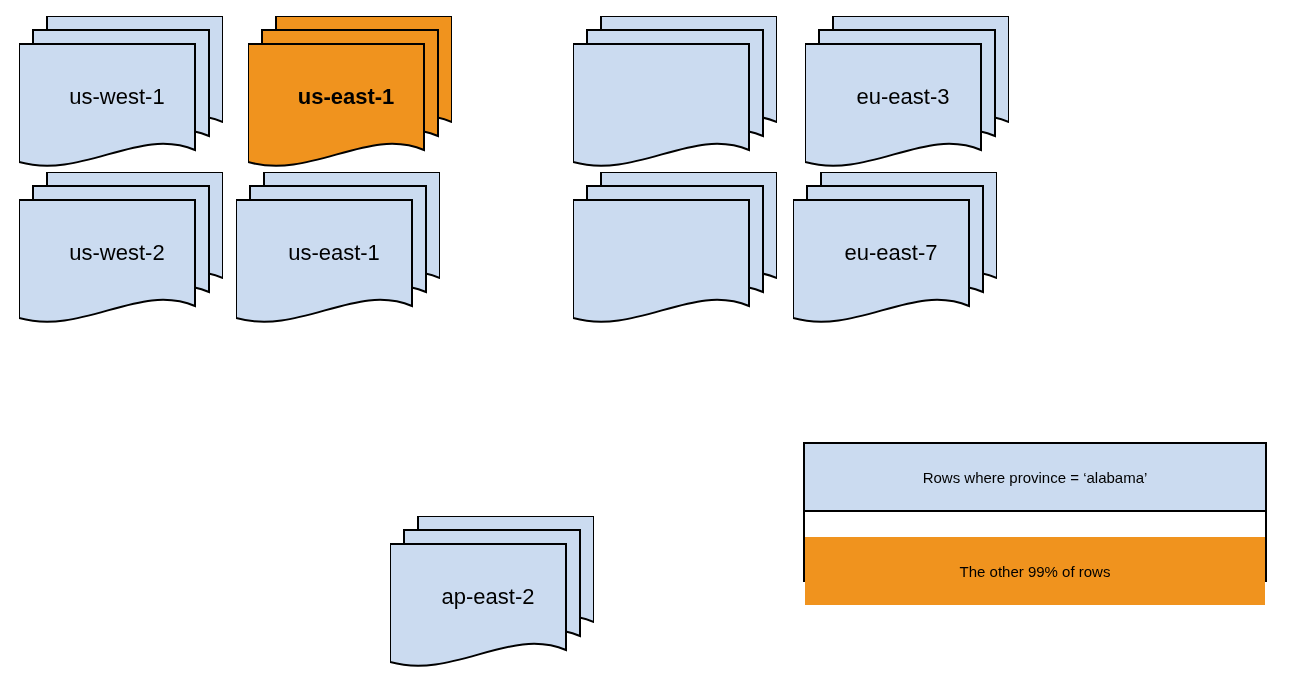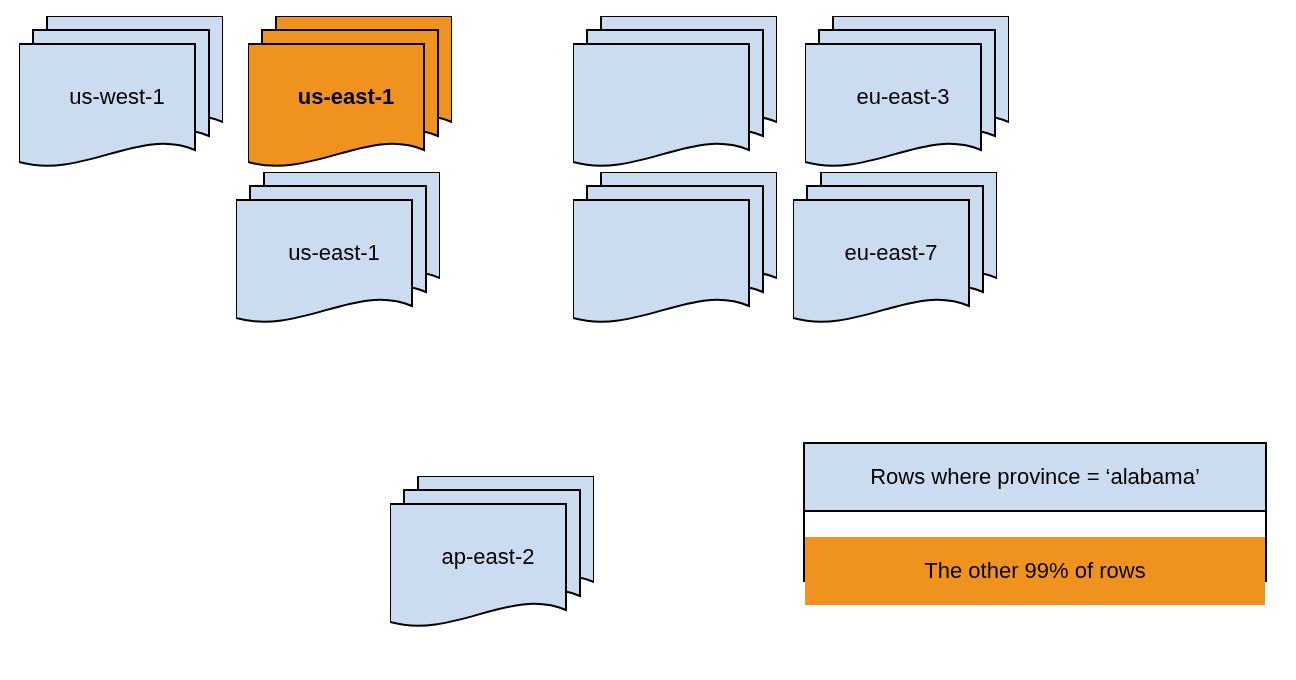--- a/index.html
+++ b/index.html
@@ -49,39 +49,39 @@
   
   .s-us-west-1 { left: 19px;  top: 16px; }
   .s-us-east-1 { left: 248px; top: 16px; font-weight: bold; }
   .s-eu-west-1 { left: 573px; top: 16px; }
   .s-eu-east-1 { left: 805px; top: 16px; }
   .s-us-west-2 { left: 19px;  top: 172px; }
   .s-us-east-2 { left: 236px; top: 172px; }
   .s-eu-west-2 { left: 573px; top: 172px; }
   .s-eu-east-2 { left: 793px; top: 172px; }
   .s-ap-east-1 { left: 402px; top: 349px; }
-  .s-ap-east-2 { left: 390px; top: 476px; }
+  .s-ap-east-2 { left: 390px; top: 516px; }
 
   
   .legend {
     position: absolute;
     left: 803px;
     top: 442px;
     width: 464px;
     height: 140px;
     box-sizing: border-box;
     border: 2px solid var(--outline, #000);
   }
   .legend-row {
     box-sizing: border-box;
     height: 68px;
     display: flex;
     align-items: center;
     justify-content: center;
-    font-size: 22px;
+    font-size: 15px;
   }
   .legend-row:first-child {
     border-bottom: 2px solid var(--outline, #000);
   }
   .legend-row.c-blue   { background: var(--blue, #cbdbf0); }
   .legend-row.c-orange { background: var(--orange, #f0931e); margin-top: 25px; }
 
   .defs-holder { position: absolute; width: 0; height: 0; }
 </style>
 </head>
@@ -120,20 +120,26 @@
       </svg>
   </div>
 
   <div class="stack s-eu-east-1 c-blue">
     <svg class="stack-svg" viewBox="0 0 204 152" width="204" height="152">
         <use href="#doc-stack-3"></use>
       </svg>
     <div class="stack-label">eu-east-3</div>
   </div>
 
+  <div class="stack s-us-west-2 c-blue">
+    <svg class="stack-svg" viewBox="0 0 204 152" width="204" height="152">
+        <use href="#doc-stack-3"></use>
+      </svg>
+    <div class="stack-label">us-west-2</div>
+  </div>
 
   <div class="stack s-us-east-2 c-blue">
     <svg class="stack-svg" viewBox="0 0 204 152" width="204" height="152">
         <use href="#doc-stack-3"></use>
       </svg>
     <div class="stack-label">us-east-1</div>
   </div>
 
   <div class="stack s-eu-west-2 c-blue">
     <svg class="stack-svg" viewBox="0 0 204 152" width="204" height="152">

